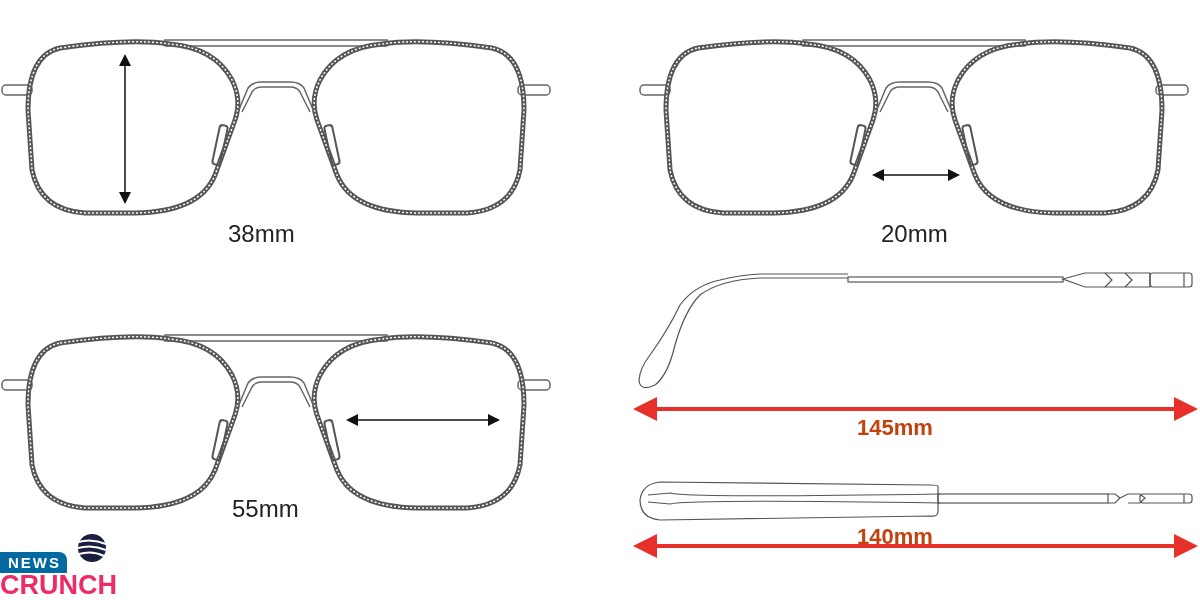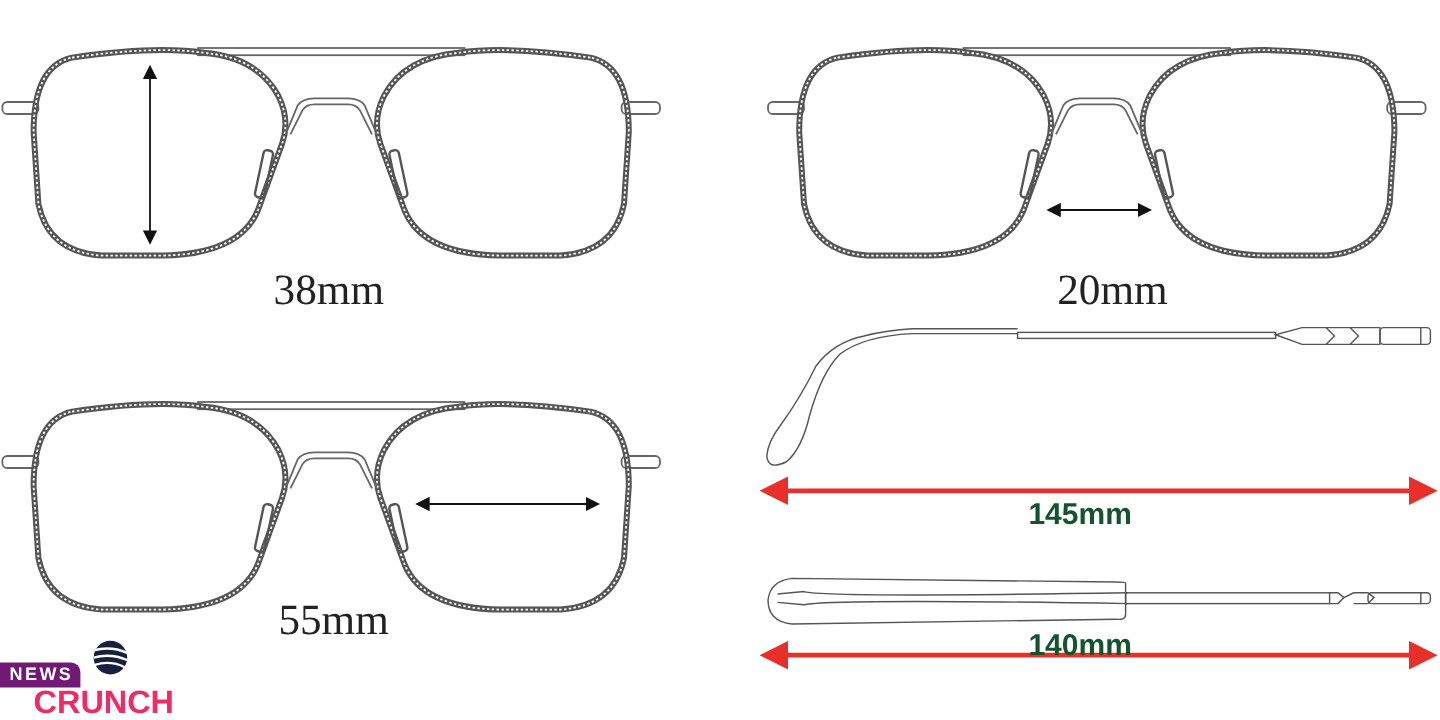--- a/index.html
+++ b/index.html
@@ -1,22 +1,22 @@
 <!DOCTYPE html>
 <html><head>
 <meta charset="utf-8">
 <style>
   html,body{margin:0;padding:0;background:#fff;}
   body{width:1200px;height:600px;position:relative;overflow:hidden;font-family:"Liberation Sans",sans-serif;}
   svg{position:absolute;left:0;top:0;}
-  .lbl{position:absolute;font-size:36px;color:#222;font-family:Liberation Serif, serif;}
-  .lbl-red{position:absolute;font-size:25px;font-weight:bold;color:#14532d;font-family:"Liberation Sans",sans-serif;}
+  .lbl{position:absolute;font-size:24px;color:#222;font-family:Liberation Sans, sans-serif;}
+  .lbl-red{position:absolute;font-size:22px;font-weight:bold;color:#c2410c;font-family:"Liberation Sans",sans-serif;}
   .logo{position:absolute;left:0;top:530px;width:160px;height:70px;}
-  .news{position:absolute;left:0;top:22px;background:#701a75;color:#fff;font-weight:bold;font-size:15px;letter-spacing:2px;padding:2px 6px 2px 8px;border-radius:0 8px 0 0;font-family:"Liberation Sans",sans-serif;}
-  .crunch{position:absolute;left:0;top:40px;color:#ef2b63;font-weight:bold;font-size:27px;letter-spacing:0px;font-family:"Liberation Sans",sans-serif;padding-left:28px;}
+  .news{position:absolute;left:0;top:22px;background:#0369a1;color:#fff;font-weight:bold;font-size:15px;letter-spacing:2px;padding:2px 6px 2px 8px;border-radius:0 8px 0 0;font-family:"Liberation Sans",sans-serif;}
+  .crunch{position:absolute;left:0;top:40px;color:#ef2b63;font-weight:bold;font-size:27px;letter-spacing:0px;font-family:"Liberation Sans",sans-serif;}
 </style>
 </head>
 <body>
 
 <svg width="1200" height="600" viewBox="0 0 1200 600">
   <defs>
     <g id="glasses">
 
       <rect x="165" y="40" width="222" height="6" fill="none" stroke="#666" stroke-width="1.5"></rect>
 

